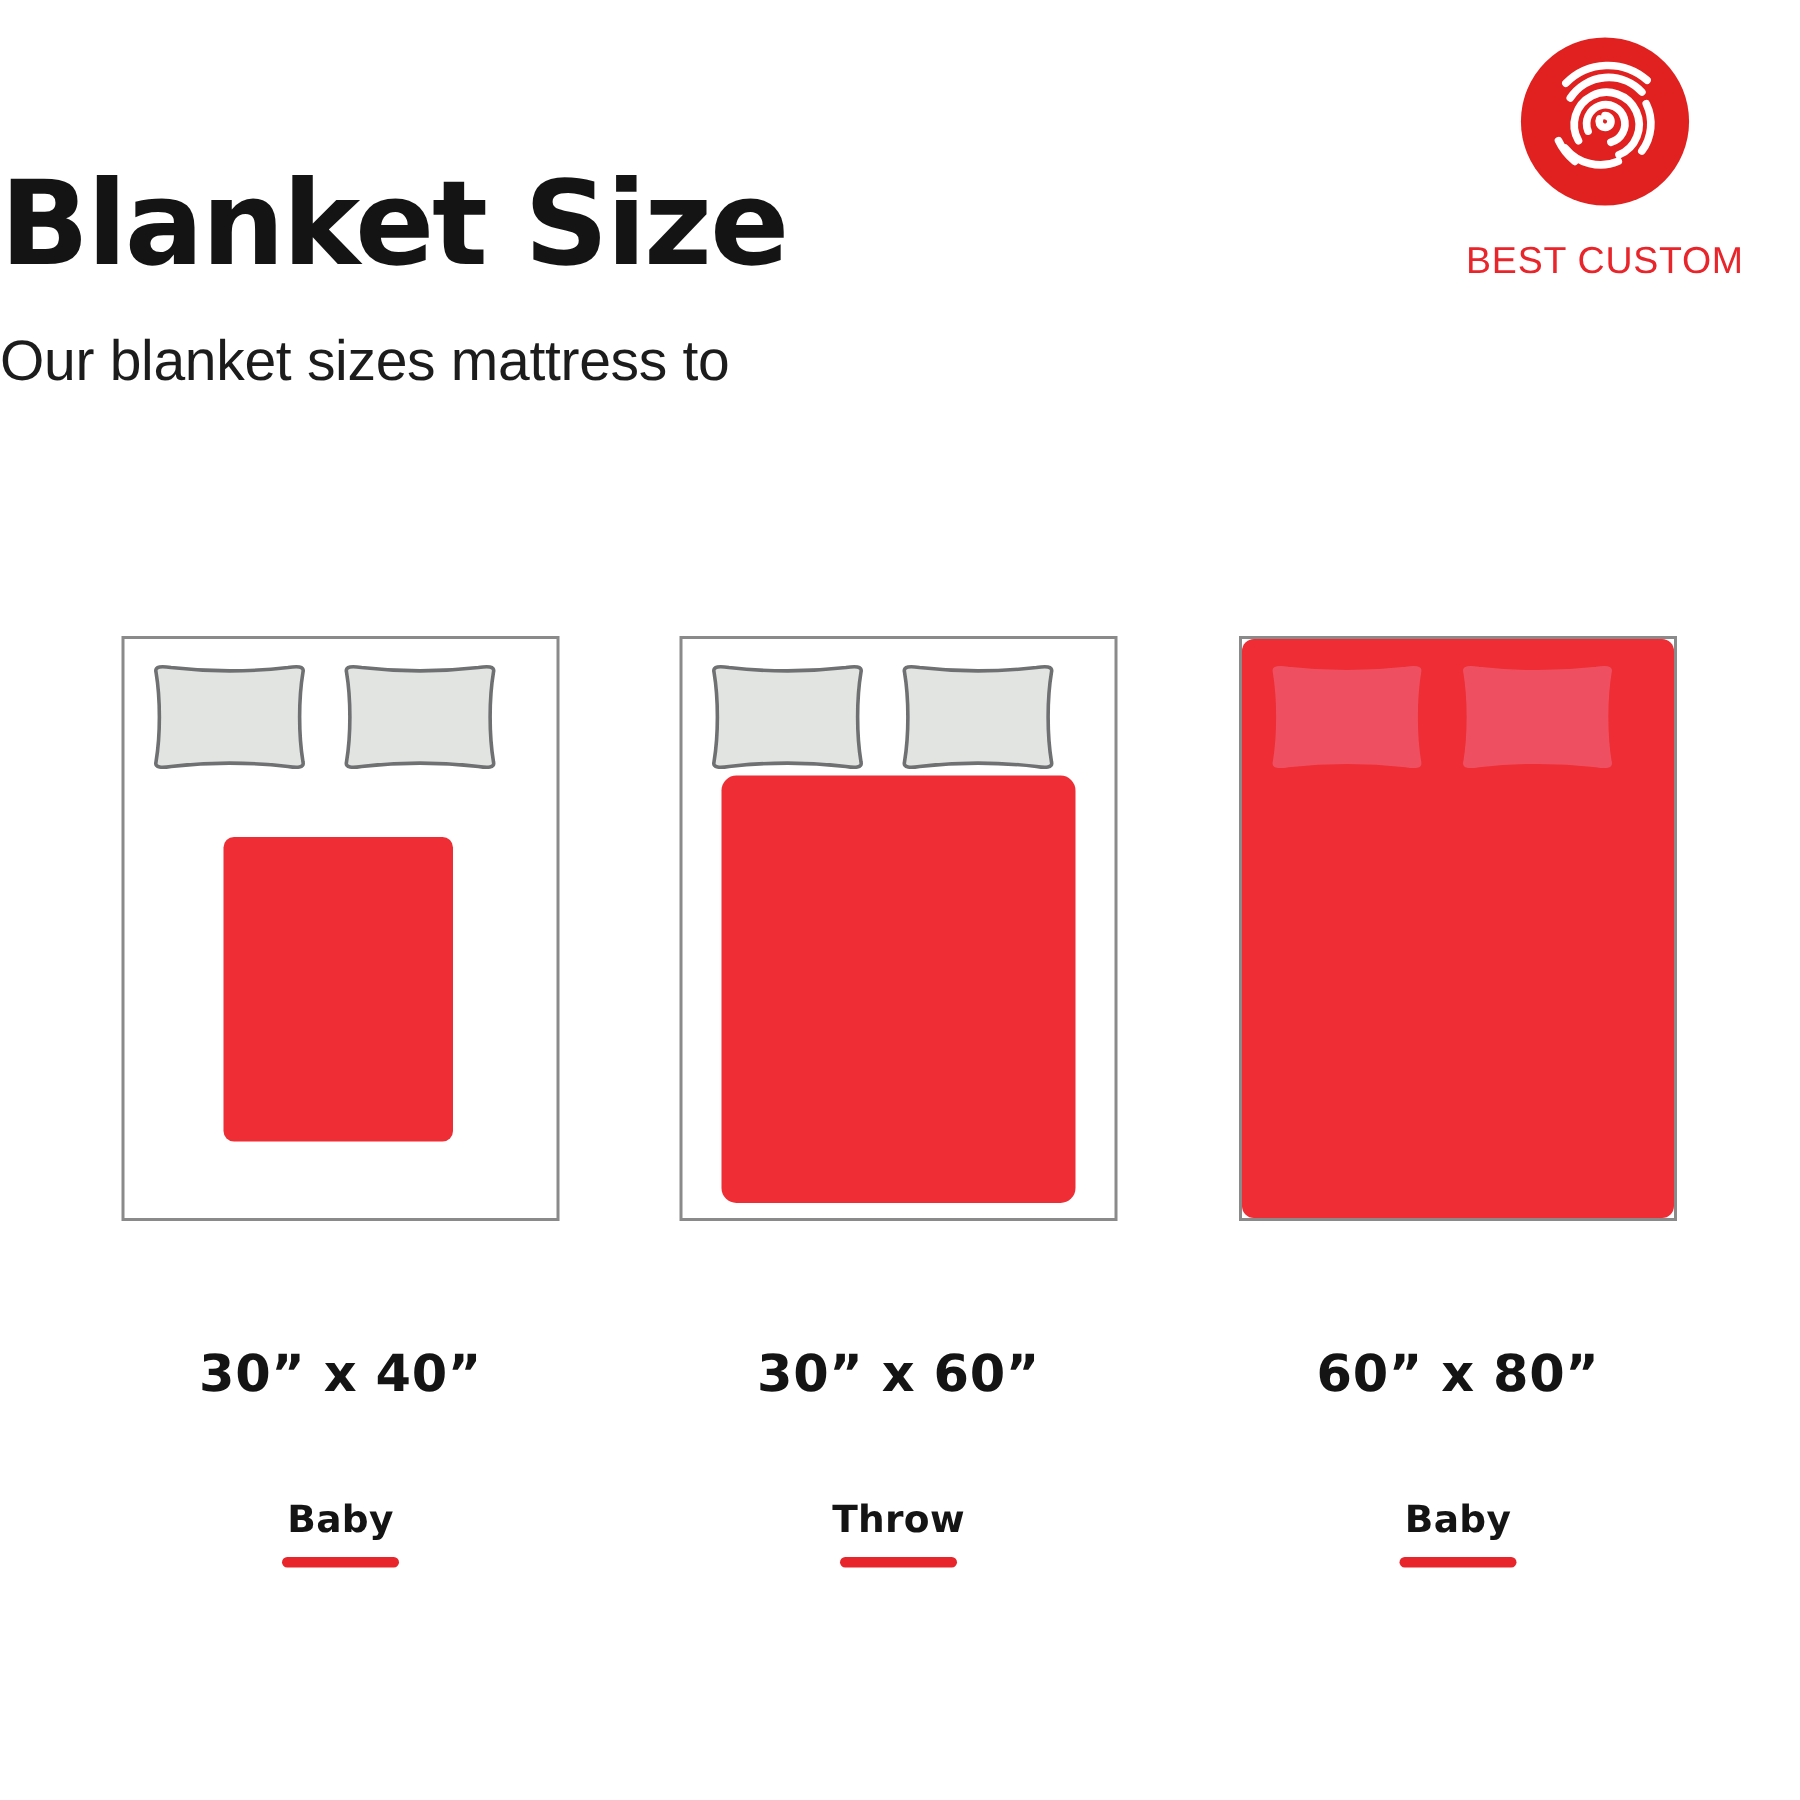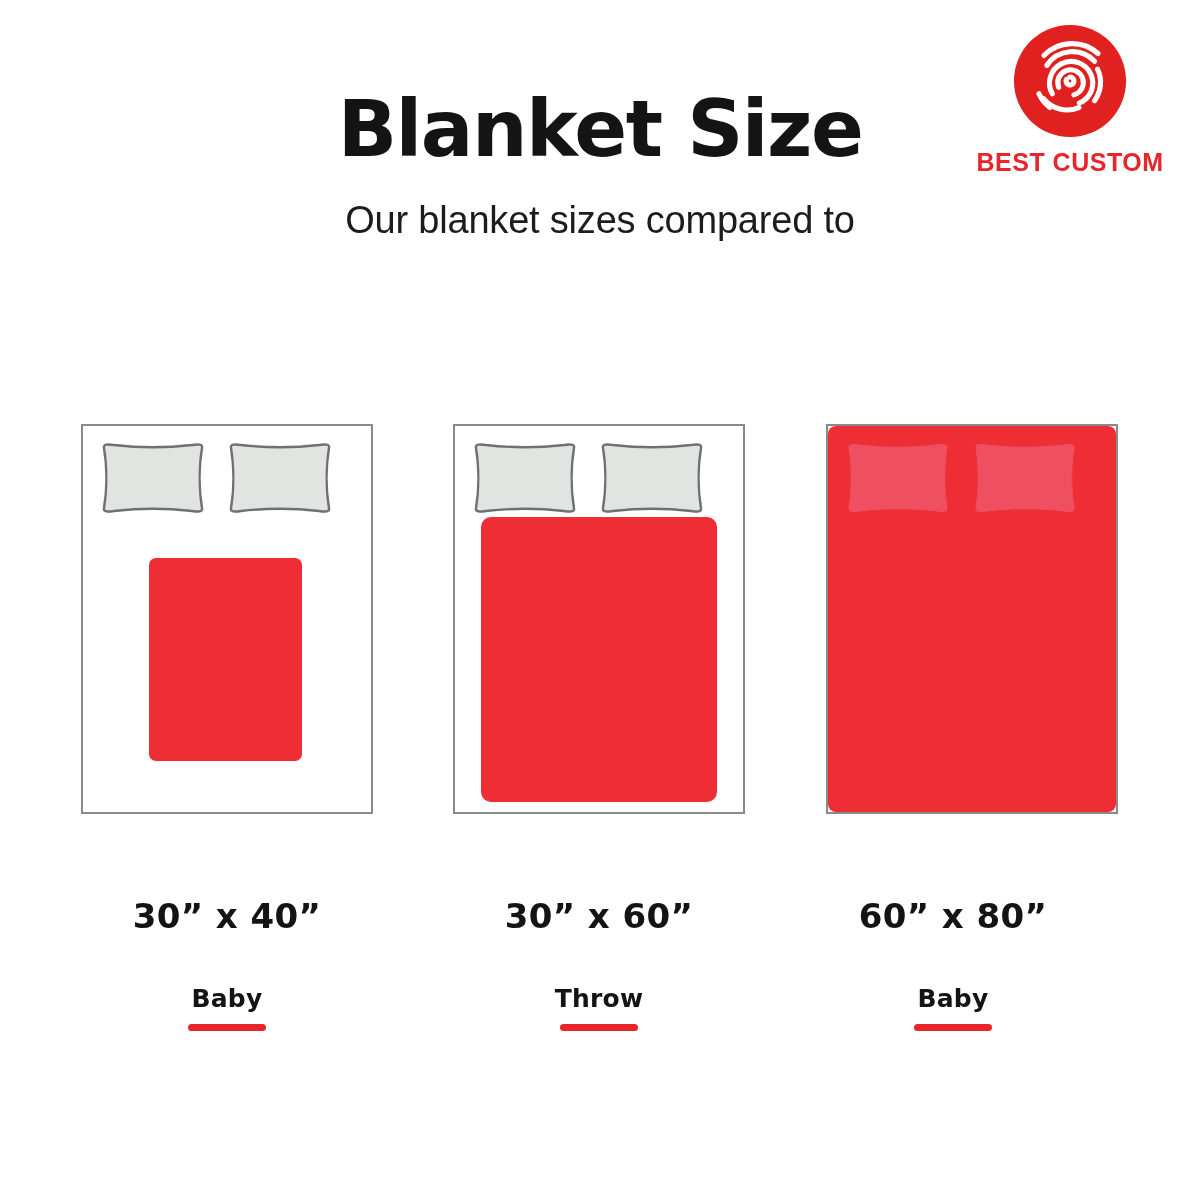--- a/index.html
+++ b/index.html
@@ -8,31 +8,31 @@
     background: #ffffff;
     font-family: "Liberation Sans", sans-serif;
     overflow: hidden;
   }
   .page { position: relative; width: 1200px; height: 1200px; background: #fff; }
 
   
   .brand { position: absolute; right: 30px; top: 22px; width: 200px; text-align: center; }
   .brand-mark { width: 118px; height: 118px; margin: 0 auto; display: block; }
   .brand-name {
-    margin-top: 8px;
+    margin-top: 20px;
     font-size: 25px;
-    font-weight: bold;
+    font-weight: normal;
     letter-spacing: 0.5px;
     color: #E8252B;
     font-family: "Liberation Sans", sans-serif;
     white-space: nowrap;
   }
 
   
-  .heading { position: absolute; left: 0; top: 90px; width: 1200px; text-align: center; }
+  .heading { position: absolute; left: 0; top: 111px; width: 1200px; }
   .title {
     font-size: 78px;
     font-weight: bold;
     letter-spacing: -1.5px;
     color: #141414;
     line-height: 1.0;
     font-family: "DejaVu Sans", sans-serif;
   }
   .subtitle {
     margin-top: 26px;
@@ -79,32 +79,32 @@
   .blanket-queen { left: 2px; top: 2px; width: 288px; height: 386px; border-radius: 8px; }
 
   
   .pillow-overlay svg path { fill: #EF5061; stroke: #EF5061; }
 
   
   .captions { position: absolute; left: 0; top: 896px; width: 1200px; height: 160px; }
   .cap-col { position: absolute; top: 0; width: 292px; text-align: center; }
   .cap-col.c1 { left: 81px; }
   .cap-col.c2 { left: 453px; }
-  .cap-col.c3 { left: 807px; }
+  .cap-col.c3 { left: 826px; }
 
   .cap-dims {
     font-size: 34px;
     font-weight: bold;
     color: #141414;
     letter-spacing: 0.4px;
     font-family: "DejaVu Sans", sans-serif;
     white-space: nowrap;
   }
   .cap-name {
-    margin-top: 48px;
+    margin-top: 62px;
     font-size: 25px;
     font-weight: bold;
     color: #141414;
     letter-spacing: 0.2px;
     font-family: "DejaVu Sans", sans-serif;
   }
   .cap-rule {
     margin: 11px auto 0;
     width: 78px; height: 7px;
     background: #E8252B;
@@ -129,21 +129,21 @@
         <path d="M33.5 34 a40 40 0 0 1 55 -2"></path>
         <path d="M28.5 73 a40 40 0 0 0 11 14"></path>
       </g>
     </svg>
     <div class="brand-name">BEST CUSTOM</div>
   </div>
 
   <div class="heading">
     <div class="title">Blanket Size</div>
     <div class="subtitle">
-      <div>Our blanket sizes compared to</div>
+      <div>Our blanket sizes mattress to</div>
     </div>
   </div>
 
   <div class="beds">
 
     <div class="bed-col c1">
       <div class="mattress"></div>
       <div class="pillow pillow-l">
         <svg viewBox="0 0 105 72" preserveAspectRatio="none">
           <path d="M4 6 C3 2 8 2 14 3 C40 6 66 6 92 3 C98 2 103 2 102 6

